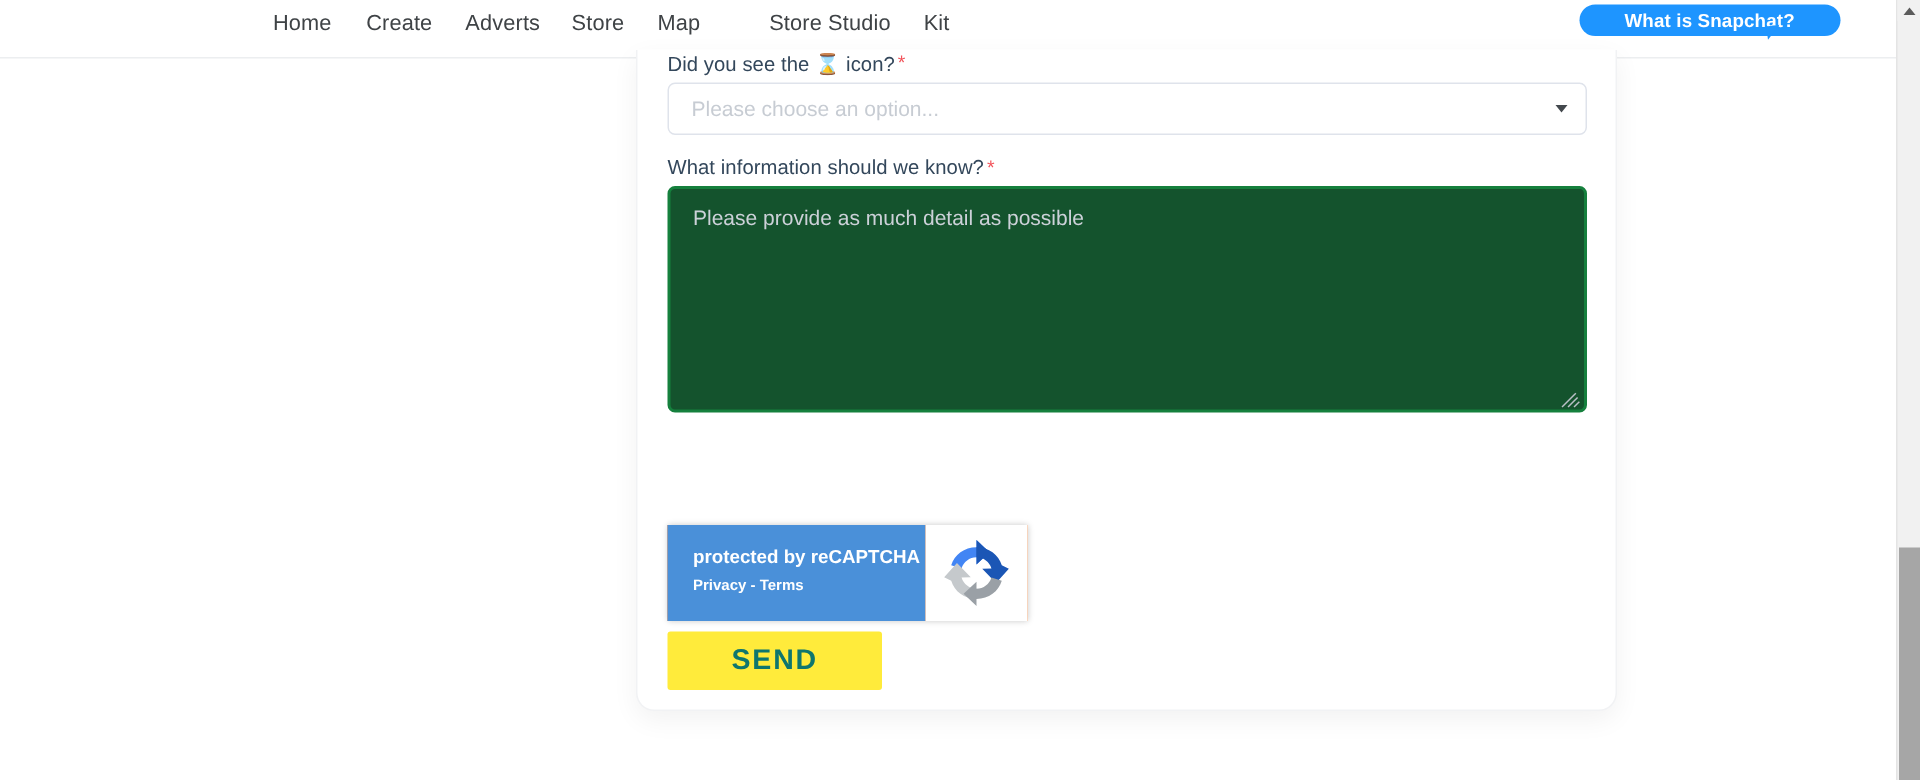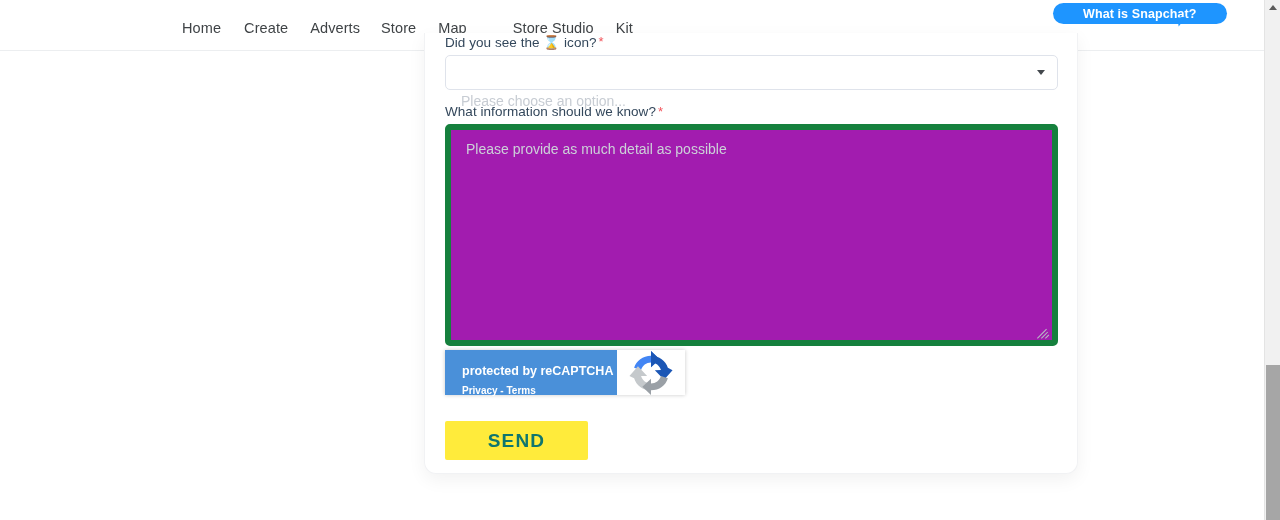--- a/index.html
+++ b/index.html
@@ -12,21 +12,21 @@
     background: #ffffff;
     font-family: "Liberation Sans", sans-serif;
     overflow: hidden;
     position: relative;
   }
 
   
   .topnav {
     position: absolute;
     left: 0;
-    top: 12px;
+    top: 0;
     width: 1264px;
     height: 39px;
     background: #ffffff;
     border-bottom: 1px solid #eceef0;
     box-sizing: border-box;
   }
   .nav-links {
     position: absolute;
     left: 182px;
     top: 0;
@@ -132,42 +132,41 @@
     box-sizing: border-box;
     cursor: pointer;
   }
   .select-placeholder {
     position: absolute;
     left: 15px;
     top: 0;
     line-height: 33px;
     font-size: 14px;
     color: #c7ccd3;
-    margin-top: 29px;
   }
   .select-caret {
     position: absolute;
     right: 12px;
     top: 14px;
     width: 0;
     height: 0;
     border-left: 4.5px solid transparent;
     border-right: 4.5px solid transparent;
     border-top: 5px solid #43484d;
   }
 
   .textarea-box {
     position: absolute;
     left: 445px;
     top: 124px;
     width: 613px;
-    height: 222px;
-    border: 6px solid #15803d;
+    height: 151px;
+    border: 2px solid #15803d;
     border-radius: 5px;
-    background: #a21caf;
+    background: #14532d;
     box-sizing: border-box;
     cursor: text;
   }
   .textarea-placeholder {
     position: absolute;
     left: 15px;
     top: 11px;
     font-size: 14px;
     color: #ccd1d8;
   }
@@ -190,21 +189,21 @@
   .resize-grip i:nth-child(1) { width: 13px; left: 1px; top: 14px; }
   .resize-grip i:nth-child(2) { width: 9px;  left: 5px; top: 14px; }
   .resize-grip i:nth-child(3) { width: 5px;  left: 9px; top: 14px; }
 
   
   .recaptcha {
     position: absolute;
     left: 445px;
     top: 350px;
     width: 240px;
-    height: 45px;
+    height: 64px;
     display: flex;
     background: #f97316;
     box-shadow: 0 0 4px rgba(0,0,0,0.22);
     cursor: pointer;
   }
   .recaptcha-text {
     width: 172px;
     background: #4a90d9;
     position: relative;
   }

